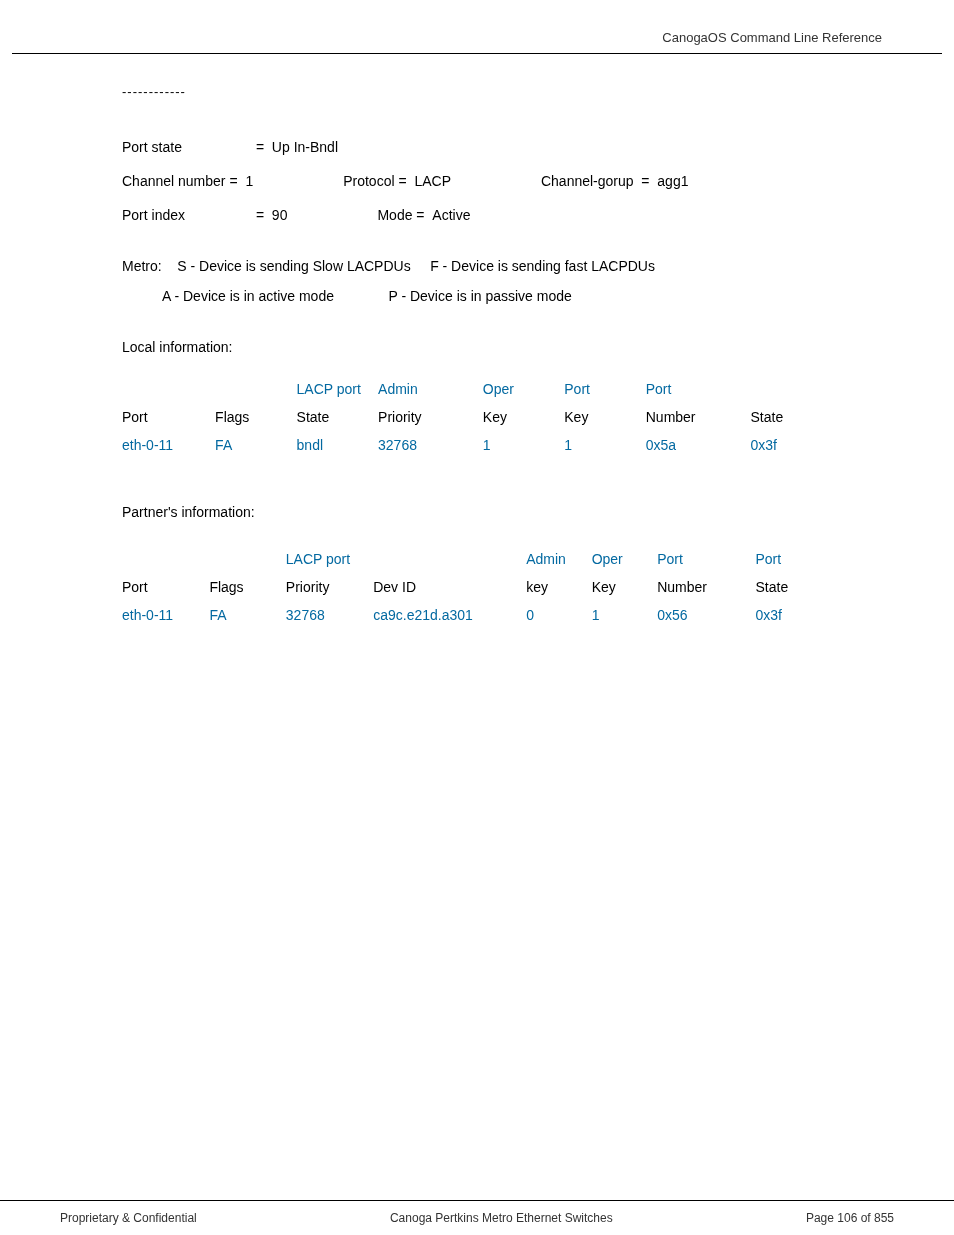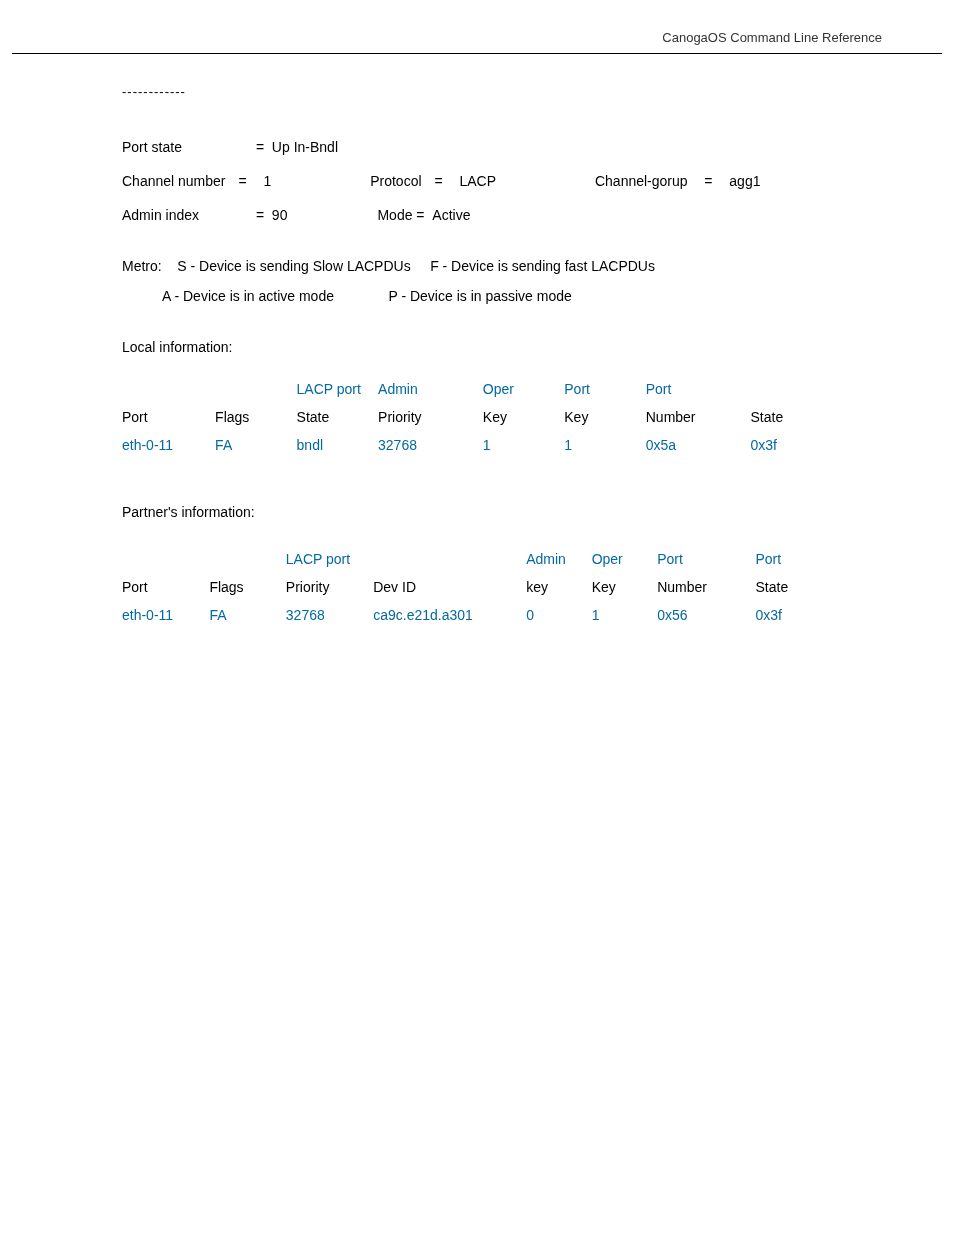--- a/index.html
+++ b/index.html
@@ -61,21 +61,21 @@
 
     .info-row .value {
       font-weight: normal;
     }
 
     .channel-row {
       display: flex;
       align-items: baseline;
       margin-bottom: 18px;
       font-size: 14px;
-      gap: 9px;
+      gap: 0;
       margin-top: 6px;
     }
 
     .flags-section {
       margin-top: 30px;
       margin-bottom: 30px;
     }
 
     .flags-line {
       font-size: 14px;
@@ -194,21 +194,21 @@
       <span>Protocol</span>
       <span>&nbsp;= &nbsp;</span>
       <span style="margin-right: 90px;">LACP</span>
 
       <span>Channel-gorup</span>
       <span>&nbsp;&nbsp;= &nbsp;</span>
       <span>agg1</span>
     </div>
 
     <div class="info-row">
-      <span class="label">Admin index</span>
+      <span class="label">Port index</span>
       <span>&nbsp;= &nbsp;</span>
       <span class="value" style="margin-right: 90px;">90</span>
       <span>Mode</span>
       <span>&nbsp;= &nbsp;</span>
       <span>Active</span>
     </div>
 
     <div class="spacer-lg"></div>
 
     <div class="flags-section">
@@ -309,14 +309,19 @@
             <td class="col-operkey">1</td>
             <td class="col-portnumber">0x56</td>
             <td class="col-portstate">0x3f</td>
           </tr>
         </tbody>
       </table>
     </div>
 
   </div>
 
+  <div class="footer">
+    <span>Proprietary &amp; Confidential</span>
+    <span>Canoga Pertkins Metro Ethernet Switches</span>
+    <span>Page 106 of 855</span>
+  </div>
 
 </div>
 
 </body></html>

